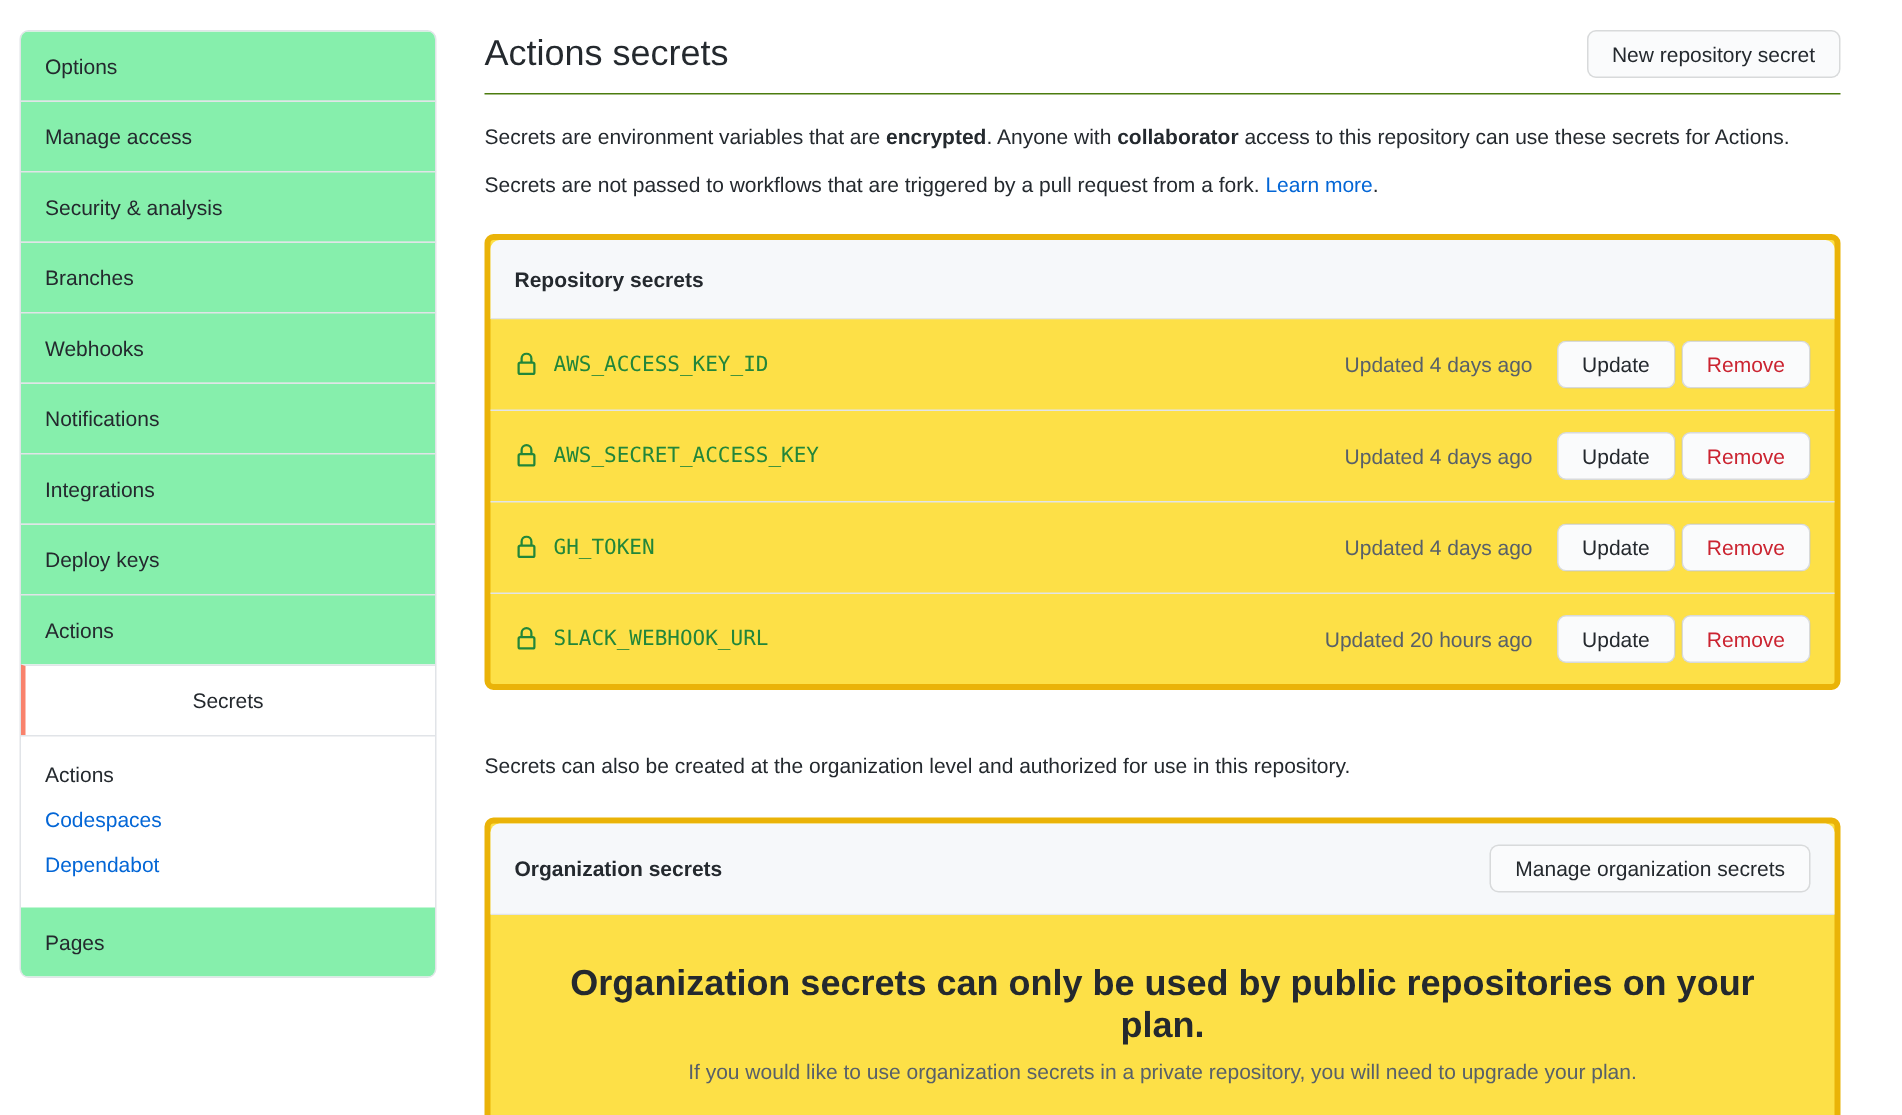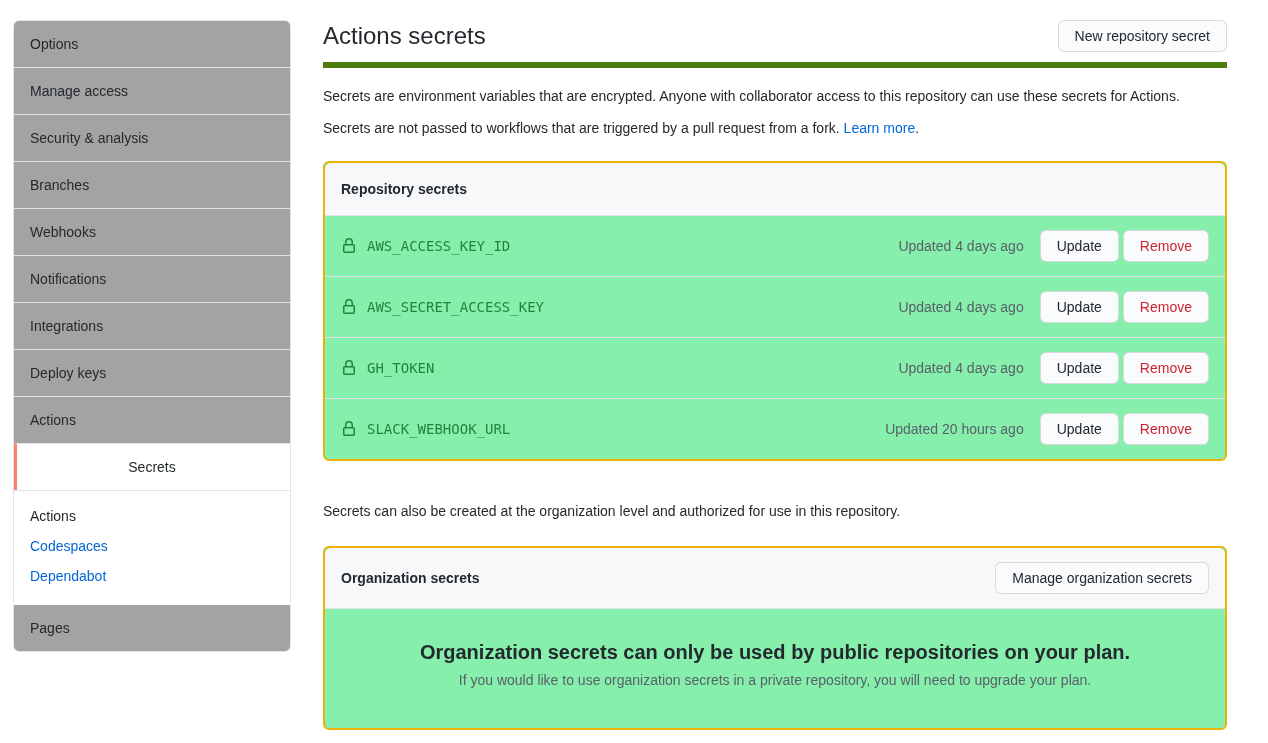--- a/index.html
+++ b/index.html
@@ -21,21 +21,21 @@
   .sidebar {
     flex: 0 0 278px;
     border: 1px solid #e1e4e8;
     border-radius: 6px;
     overflow: hidden;
     background: #fff;
   }
   .sb-item {
     display: block;
     padding: 13px 16px;
-    background: #a3a3a3;
+    background: #86efac;
     border-top: 1px solid #e1e4e8;
     font-size: 14px;
     line-height: 20px;
     color: #24292e;
     cursor: pointer;
   }
   .sb-item:first-child { border-top: none; }
   .sb-item.active {
     background: #ffffff;
     border-left: 3px solid #f9826c;
@@ -56,21 +56,21 @@
   }
   .sb-sub-item.current { color: #24292e; }
 
   
   .main { flex: 1 1 auto; min-width: 0; }
   .page-header {
     display: flex;
     justify-content: space-between;
     align-items: center;
     padding-bottom: 10px;
-    border-bottom: 6px solid #4d7c0f;
+    border-bottom: 1px solid #4d7c0f;
     margin-bottom: 18px;
   }
   .page-title {
     font-size: 24px;
     font-weight: 400;
     margin: 0;
     line-height: 1.25;
   }
   .btn {
     display: inline-block;
@@ -83,27 +83,27 @@
     font-weight: 500;
     color: #24292e;
     font-family: "Liberation Sans", sans-serif;
     cursor: pointer;
     white-space: nowrap;
   }
   .btn-danger { color: #cb2431; }
 
   .intro-p { margin: 0 0 10px; line-height: 1.55; }
   .intro-p.last { margin-bottom: 22px; }
-  .intro-p strong { font-weight: 400; margin-top: 40px; }
+  .intro-p strong { font-weight: 700; margin-top: 40px; }
   a.inline-link { color: #0366d6; text-decoration: none; cursor: pointer; }
 
   .box {
-    border: 2px solid #eab308;
+    border: 4px solid #eab308;
     border-radius: 6px;
-    background: #86efac;
+    background: #fde047;
   }
   .box-header {
     background: #f6f8fa;
     border-bottom: 1px solid #e1e4e8;
     border-radius: 6px 6px 0 0;
     padding: 16px;
     font-weight: 600;
     font-size: 14px;
     line-height: 20px;
   }
@@ -141,21 +141,21 @@
   .row-actions { display: flex; gap: 4px; }
 
   .org-note { margin: 40px 0 24px; line-height: 1.5; }
 
   .blankslate {
     padding: 32px 40px 40px;
     text-align: center;
   }
   .blankslate-title {
     margin: 0 0 8px;
-    font-size: 20px;
+    font-size: 24px;
     font-weight: 700;
     color: #24292e;
   }
   .blankslate-text {
     margin: 0;
     font-size: 14px;
     color: #586069;
   }
 </style>
 </head>

